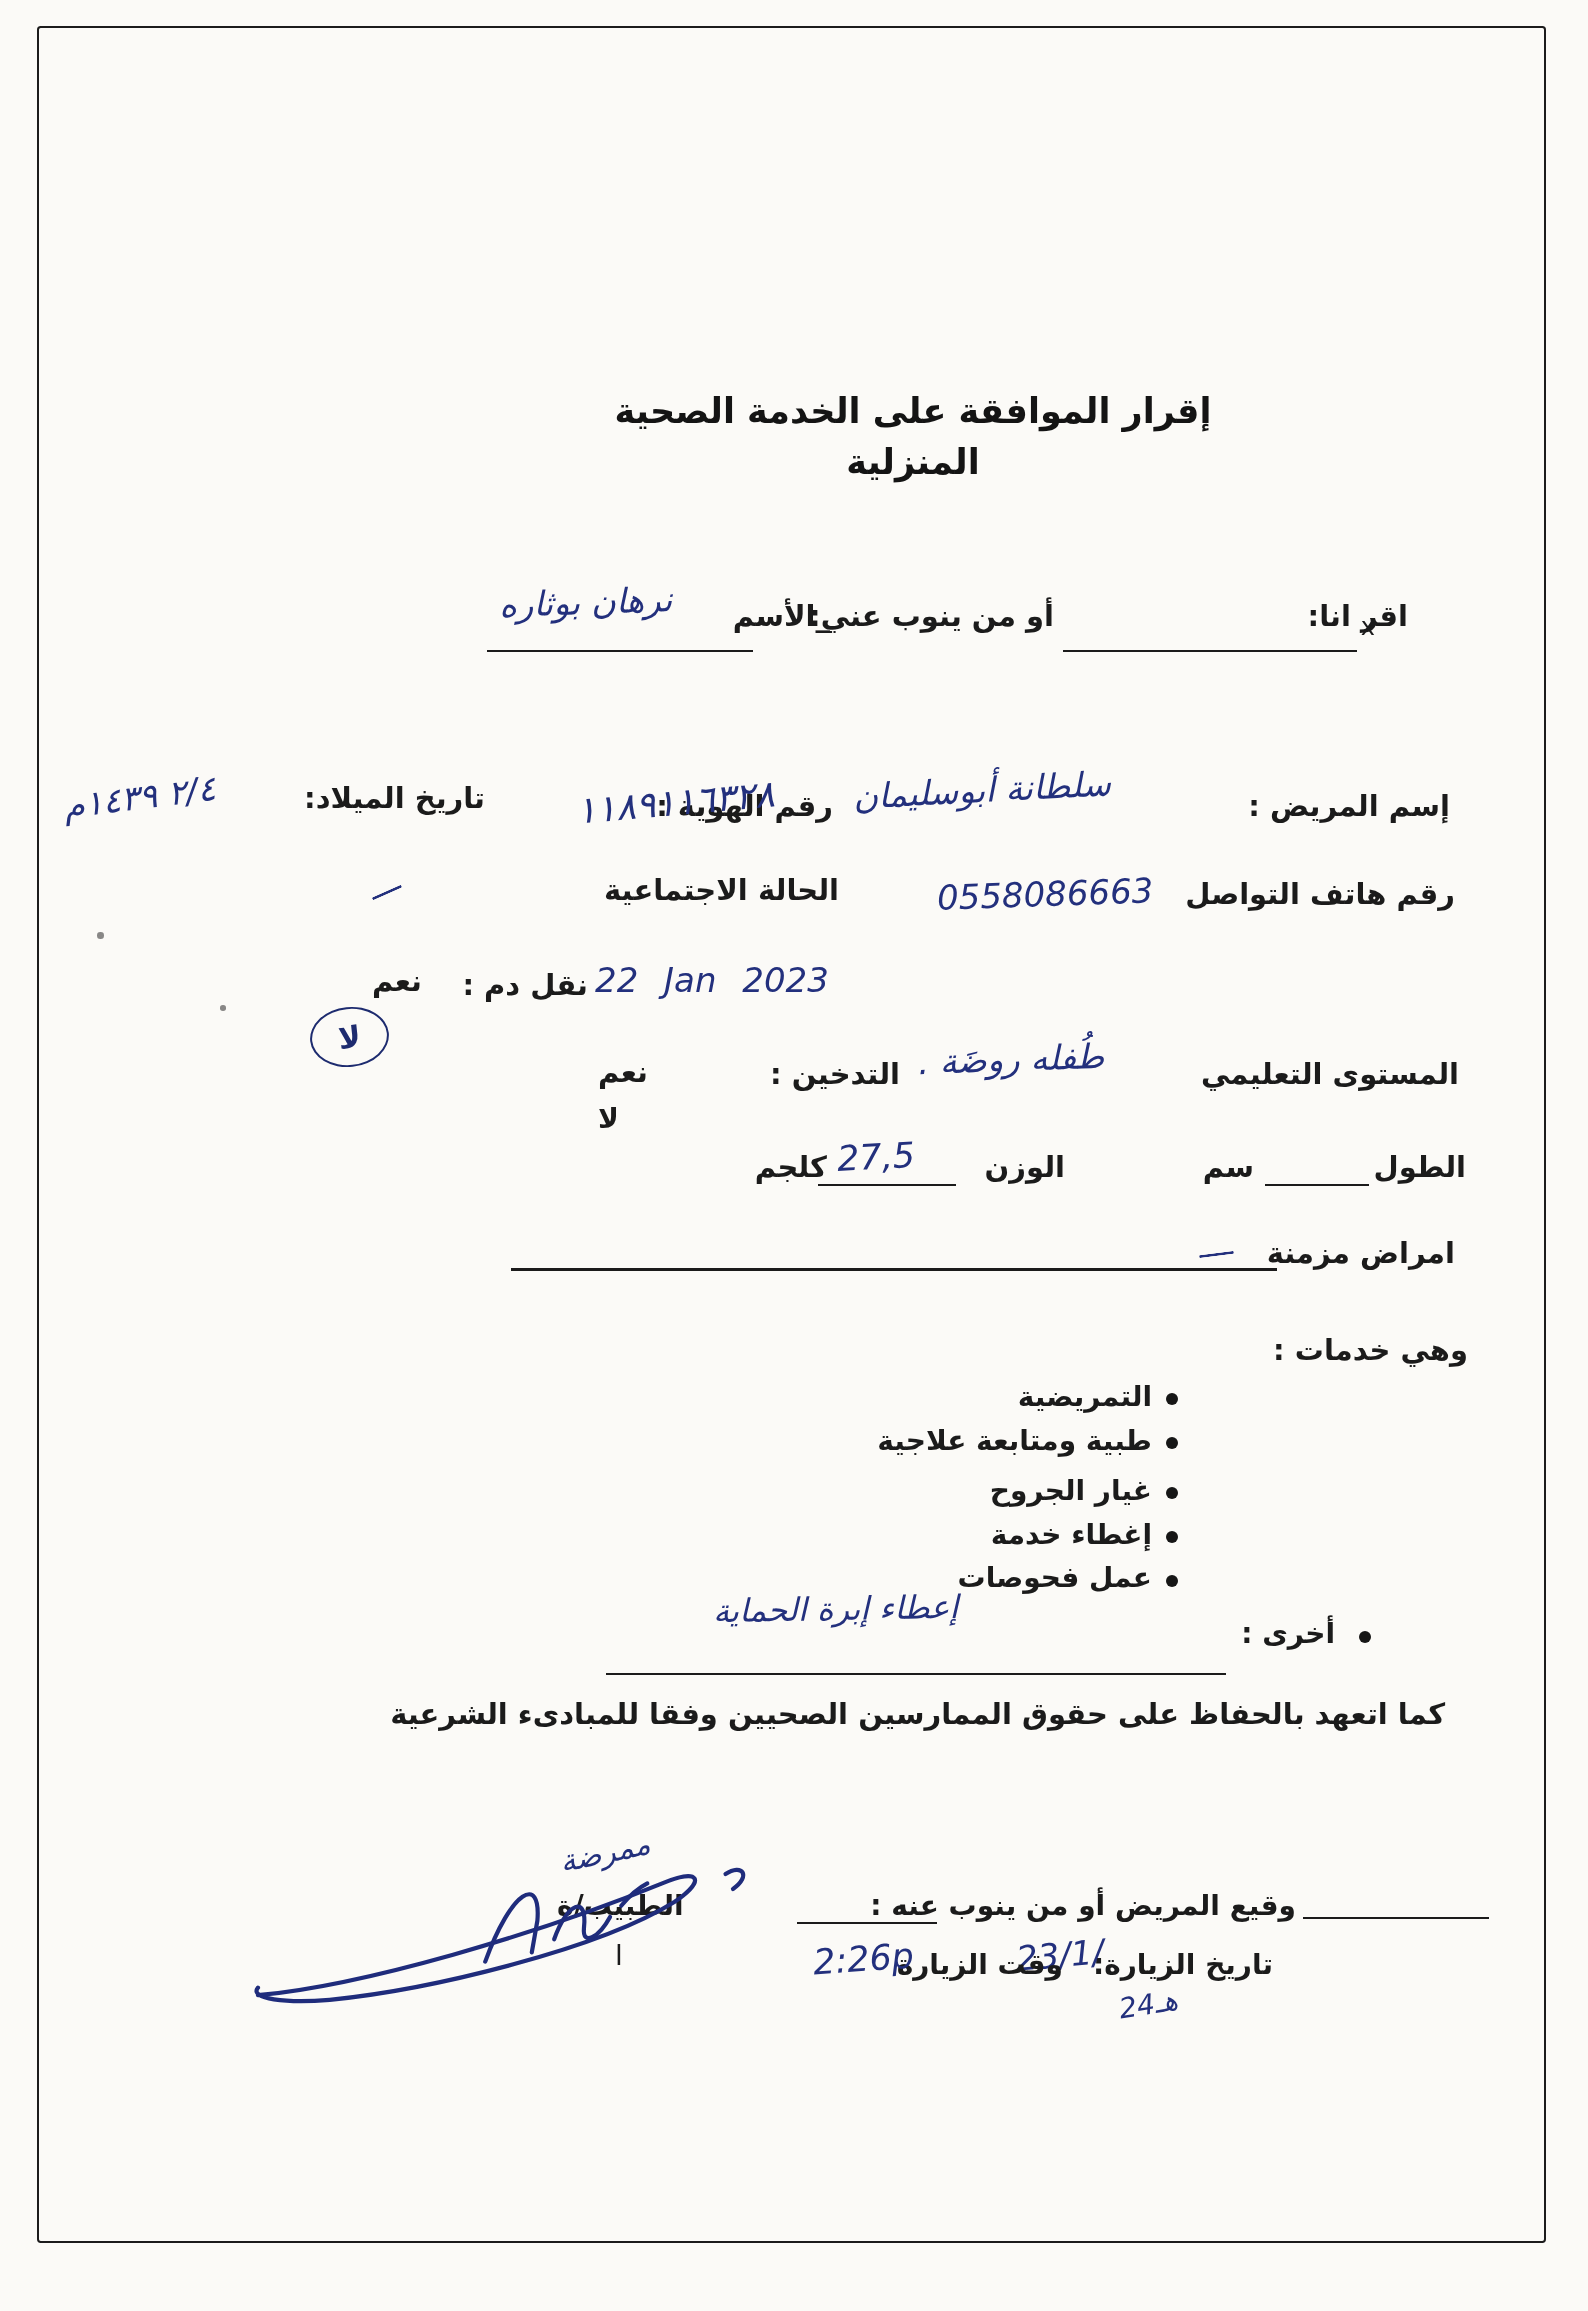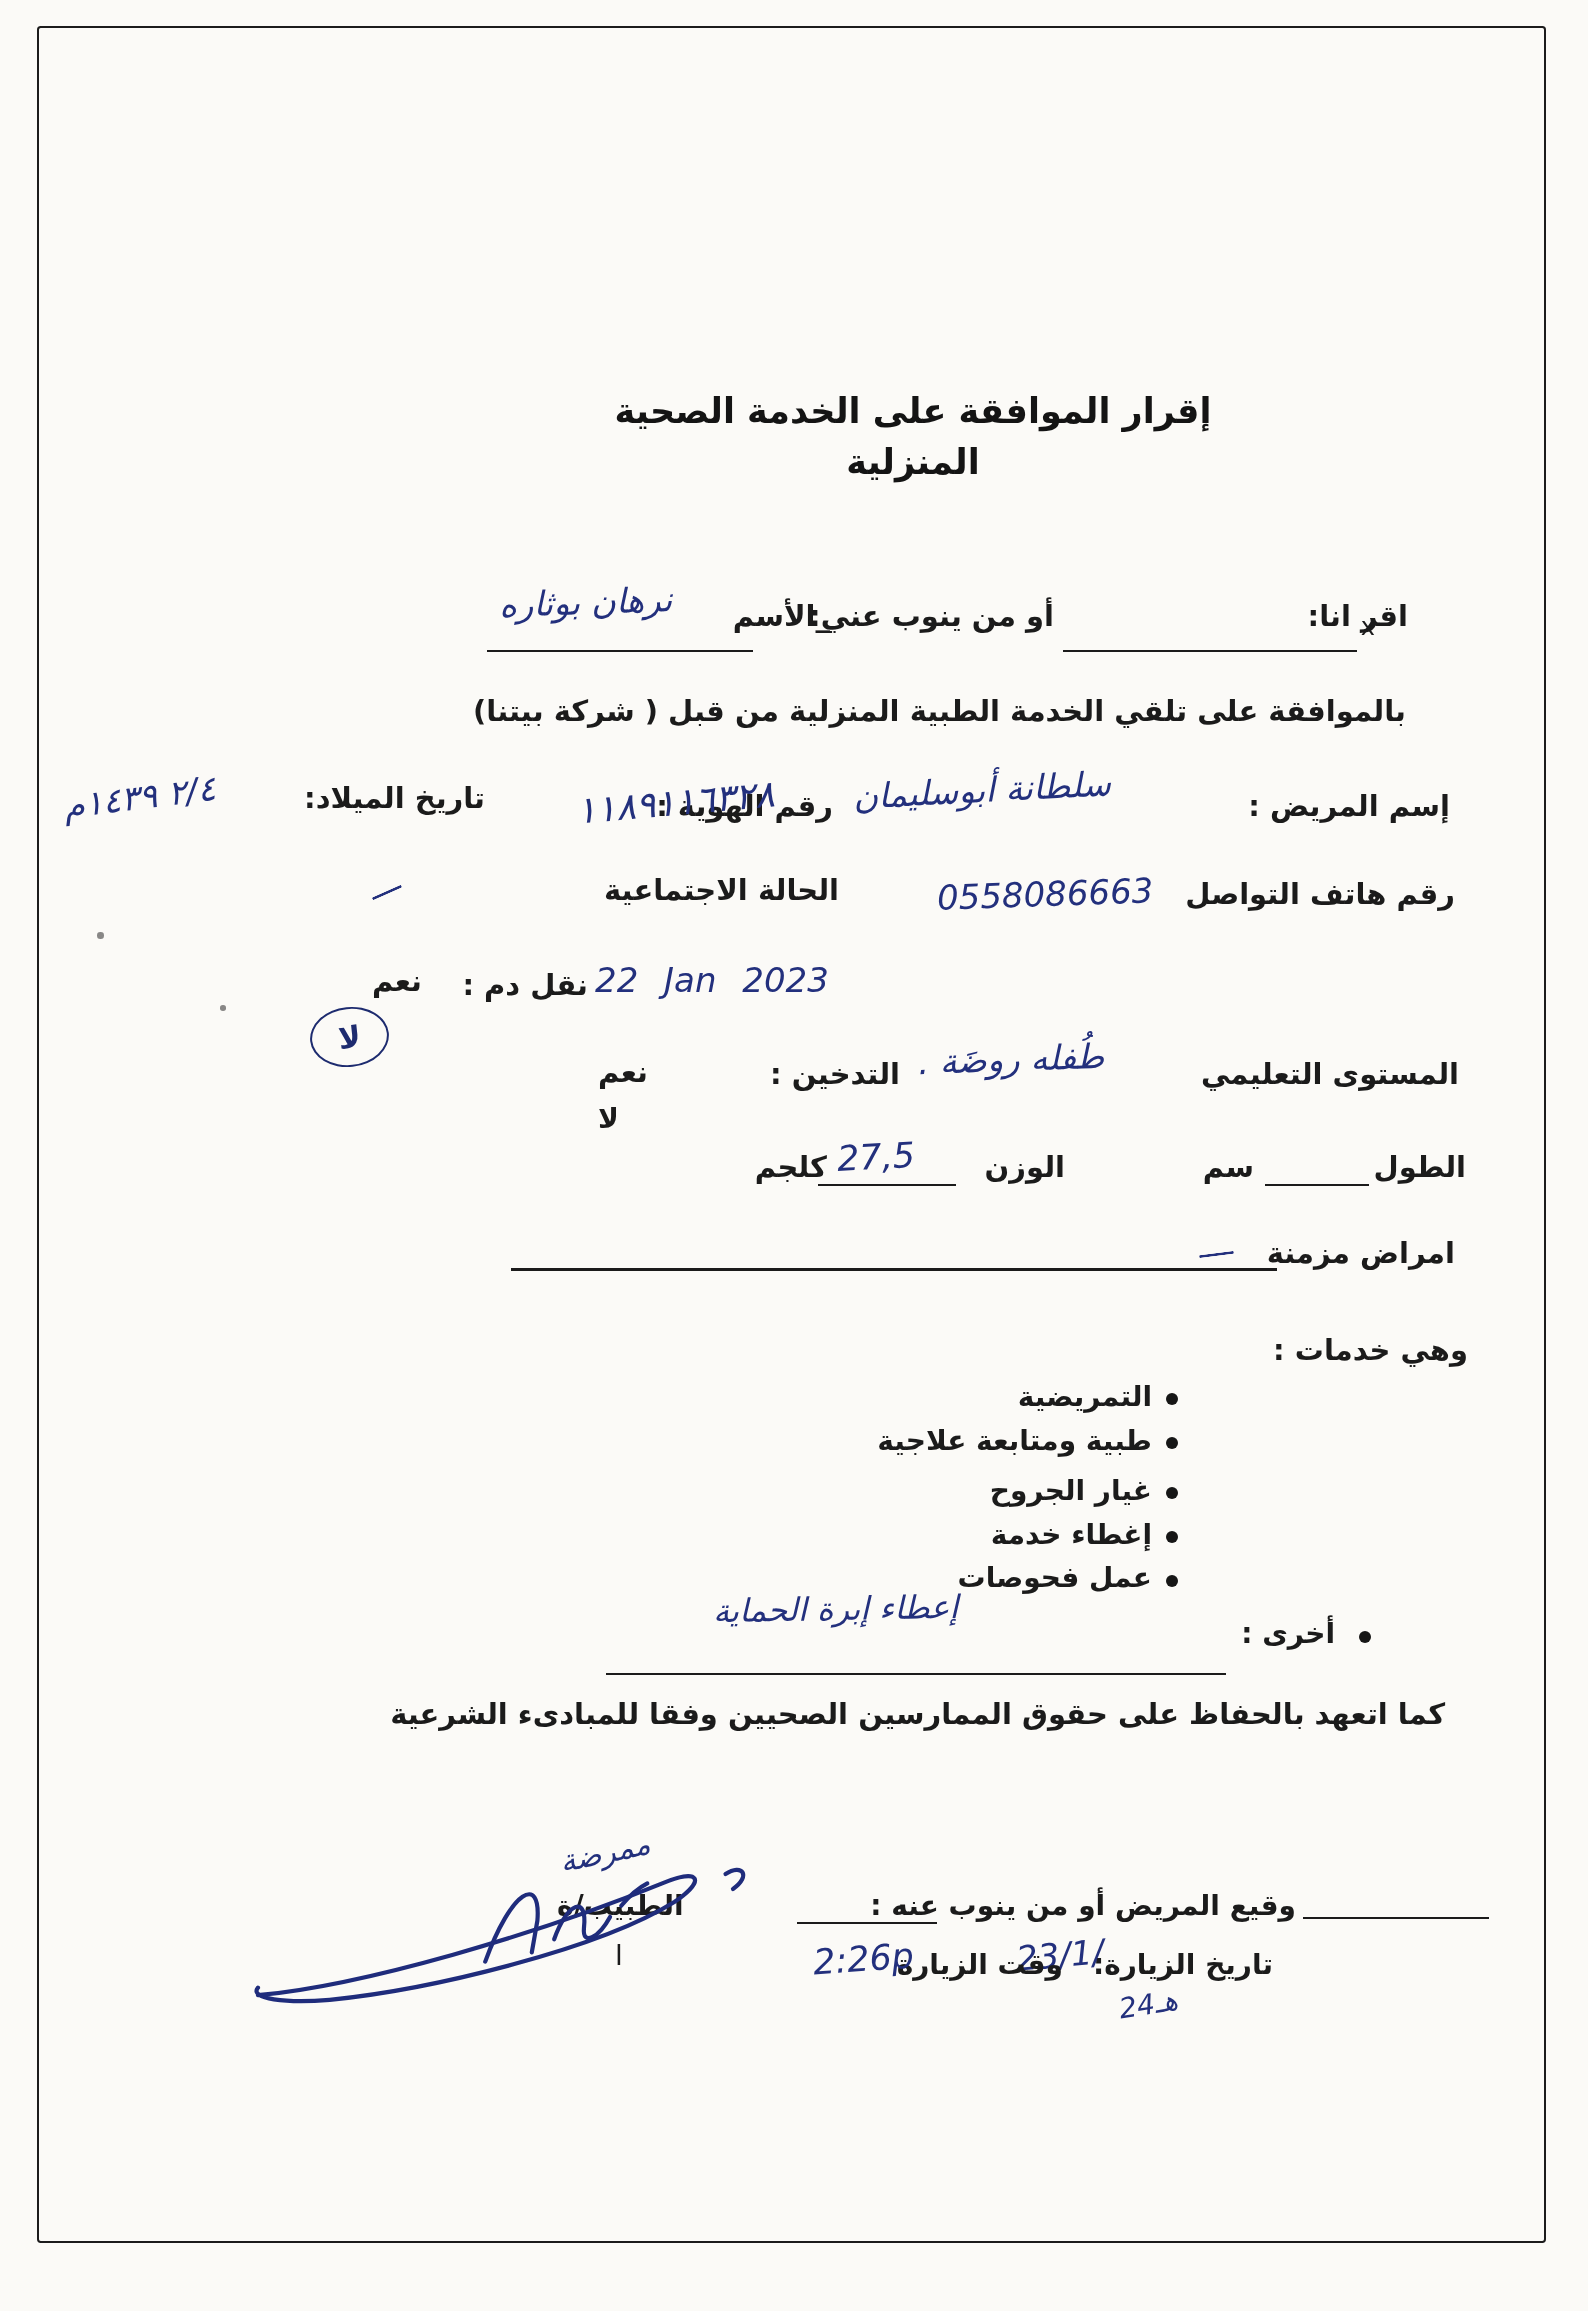--- a/index.html
+++ b/index.html
@@ -42,21 +42,20 @@
   </div>
 
   <span class="lbl" style="right:181px;top:599px;">اقر انا:</span>
   <span class="lbl" style="right:214px;top:613px;font-size:24px;font-weight:400;">x</span>
   <div class="rule" style="right:232px;top:650px;width:294px;"></div>
   <span class="lbl" style="right:535px;top:599px;">أو من ينوب عني:</span>
   <span class="lbl" style="right:759px;top:599px;">_الأسم</span>
   <span class="ink" style="left:499px;top:582px;transform:rotate(-2deg);">نرهان بوثاره</span>
   <div class="rule" style="left:487px;top:650px;width:266px;"></div>
 
-  <span class="lbl" style="right:183px;top:694px;"><span>بالموافقة على تلقي الخدمة الطبية المنزلية من قبل ( </span><b class="co">شركة بيتنا</b><span>)</span></span>
 
   <span class="lbl" style="right:139px;top:789px;">إسم المريض :</span>
   <span class="ink" style="left:853px;top:770px;font-size:34px;transform:rotate(-3deg);">سلطانة أبوسليمان</span>
   <span class="lbl" style="right:756px;top:789px;">رقم الهوية :</span>
   <span class="ink" style="left:576px;top:781px;font-size:37px;letter-spacing:1.9px;transform:rotate(-5deg);">١١٨٩١١٦٣٢٨</span>
   <span class="lbl" style="right:1104px;top:781px;">تاريخ الميلاد:</span>
   <span class="ink" style="left:63px;top:777px;transform:rotate(-7deg);">٢/٤ ١٤٣٩م</span>
 
   <span class="lbl" style="right:134px;top:877px;">رقم هاتف التواصل</span>
   <span class="ink ltr" style="left:937px;top:874px;font-size:34px;transform:rotate(-2deg);">0558086663</span>

